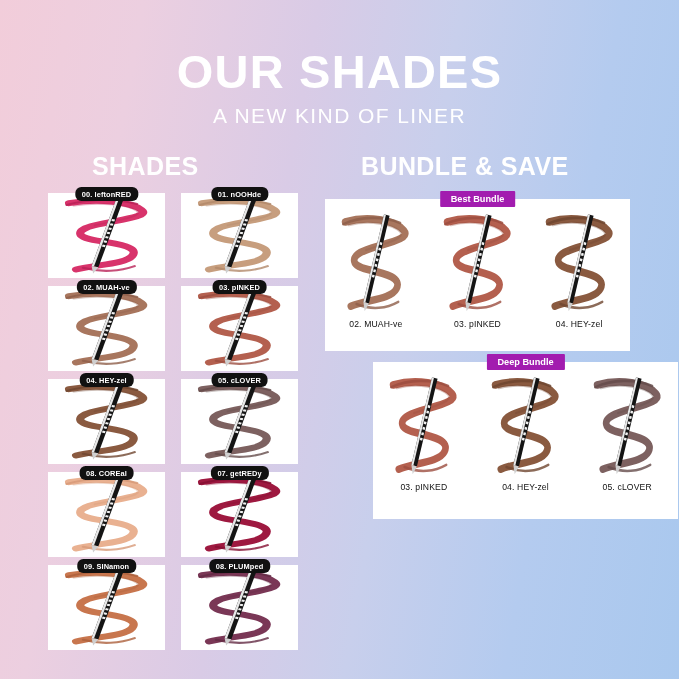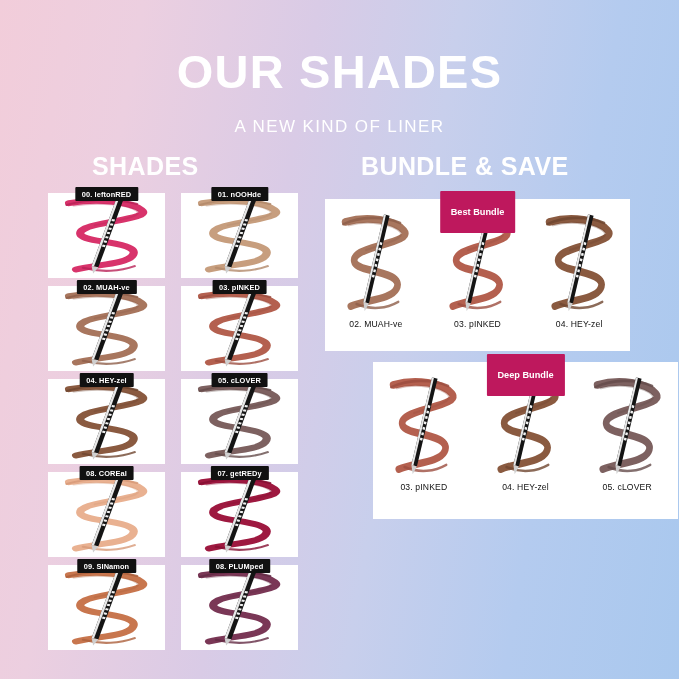--- a/index.html
+++ b/index.html
@@ -11,21 +11,21 @@
   }
   #root { position:absolute; inset:0; }
 
   
   .hdr { position:absolute; left:0; right:0; top:48px; text-align:center; }
   .hdr-title {
     font-size:47px; font-weight:bold; color:#ffffff; letter-spacing:1.2px;
     line-height:1.0;
   }
   .hdr-sub {
-    margin-top:22px; font-size:17px; font-weight:normal; color:#ffffff;
+    margin-top:9px; font-size:21px; font-weight:normal; color:#ffffff;
     letter-spacing:1.4px;
   }
 
   
   .sec-h {
     position:absolute; font-size:25px; font-weight:bold; color:#ffffff;
     letter-spacing:.4px;
   }
   #h-shades { left:92px; top:152px; }
   #h-bundle { left:361px; top:152px;text-align:right; }
@@ -36,35 +36,35 @@
     width:250px;
     display:grid; grid-template-columns:117px 117px; gap:8px 16px;
   }
   .sw-card {
     position:relative; width:117px; height:85px; background:#ffffff;
   }
   .sw-pill {
     position:absolute; left:50%; top:-6px; transform:translateX(-50%);
     background:#111111; color:#ffffff;
     font-size:7.4px; font-weight:bold; letter-spacing:.1px;
-    padding:2.6px 7px; white-space:nowrap; z-index:4; border-radius:1px;
+    padding:2.6px 7px; white-space:nowrap; z-index:4; border-radius:6px;
   }
   .sw-art { position:absolute; inset:0; overflow:hidden; }
   .sw-art svg { position:absolute; left:0; top:0; }
 
   
   .bundle {
     position:absolute; left:325px; width:305px; background:#ffffff;
   }
   #bundle-best { top:199px; height:152px; }
   #bundle-deep { top:362px; height:157px;margin-left:48px; }
   .bn-pill {
     position:absolute; left:50%; top:-8px; transform:translateX(-50%);
-    background:#be185d; color:#ffffff; font-size:9.2px; font-weight:bold;
-    padding:16px 11px; white-space:nowrap; z-index:5; border-radius:1px;
+    background:#a21caf; color:#ffffff; font-size:9.2px; font-weight:bold;
+    padding:3px 11px; white-space:nowrap; z-index:5; border-radius:1px;
   }
   .bn-items {
     position:absolute; left:0; right:0; top:10px; bottom:0;
     display:flex; justify-content:space-around; align-items:flex-start;
   }
   .bn-item { width:95px; text-align:center; position:relative; }
   .bn-art { position:relative; width:95px; height:108px; }
   .bn-art svg { position:absolute; left:0; top:0; }
   .bn-label {
     font-size:8.6px; color:#111111; letter-spacing:.15px; margin-top:2px;

